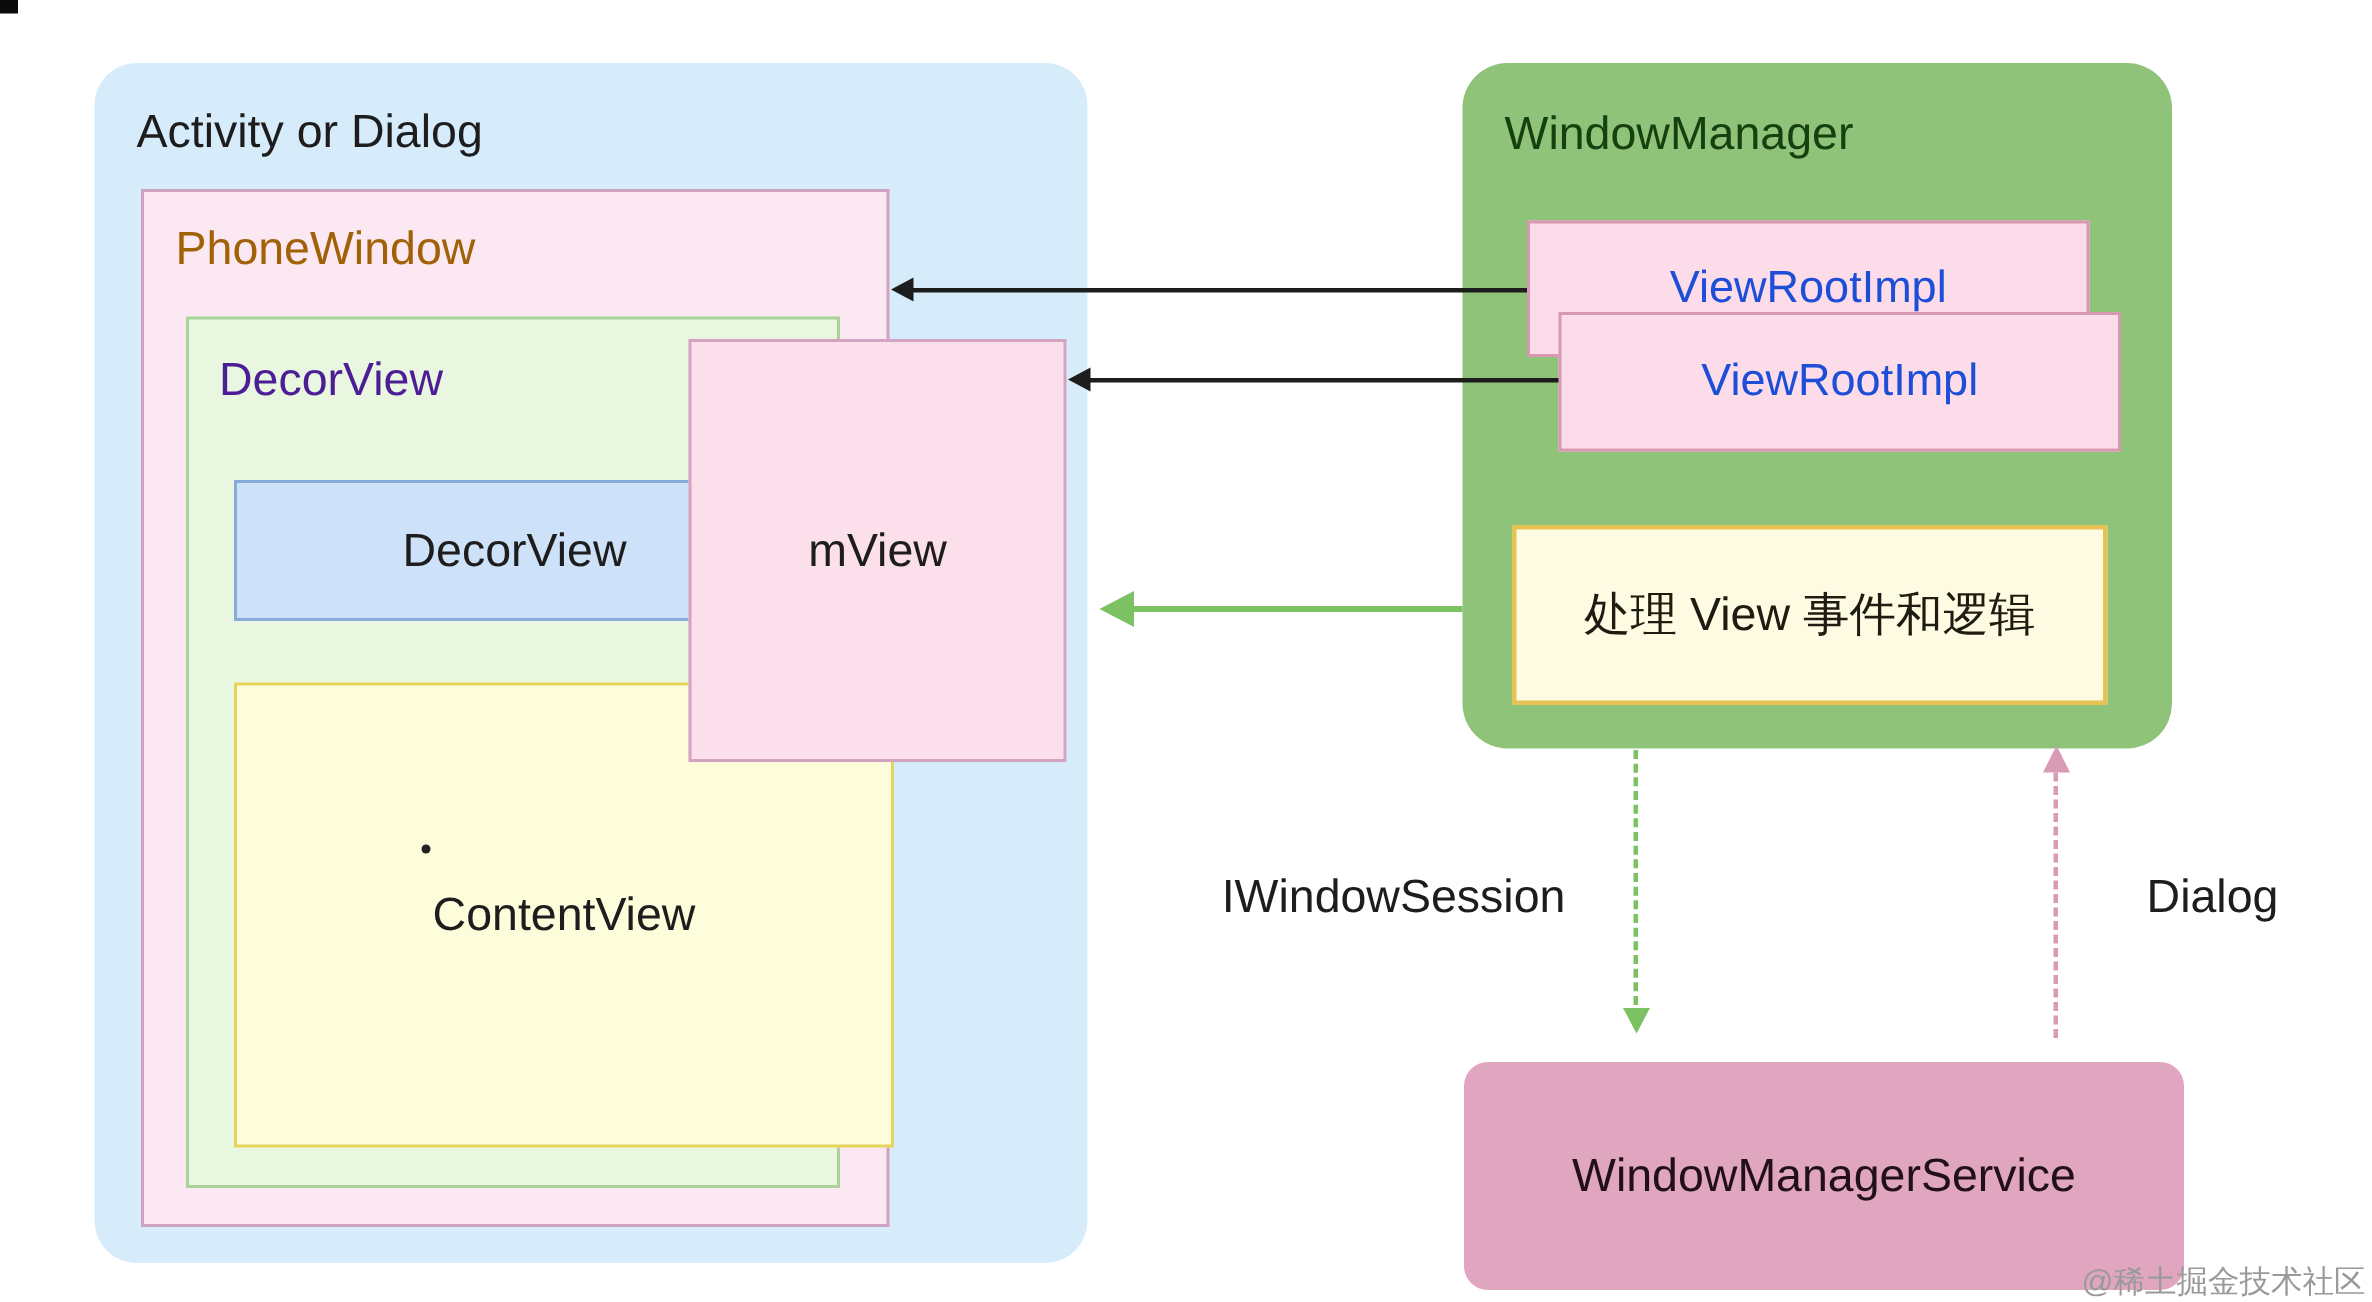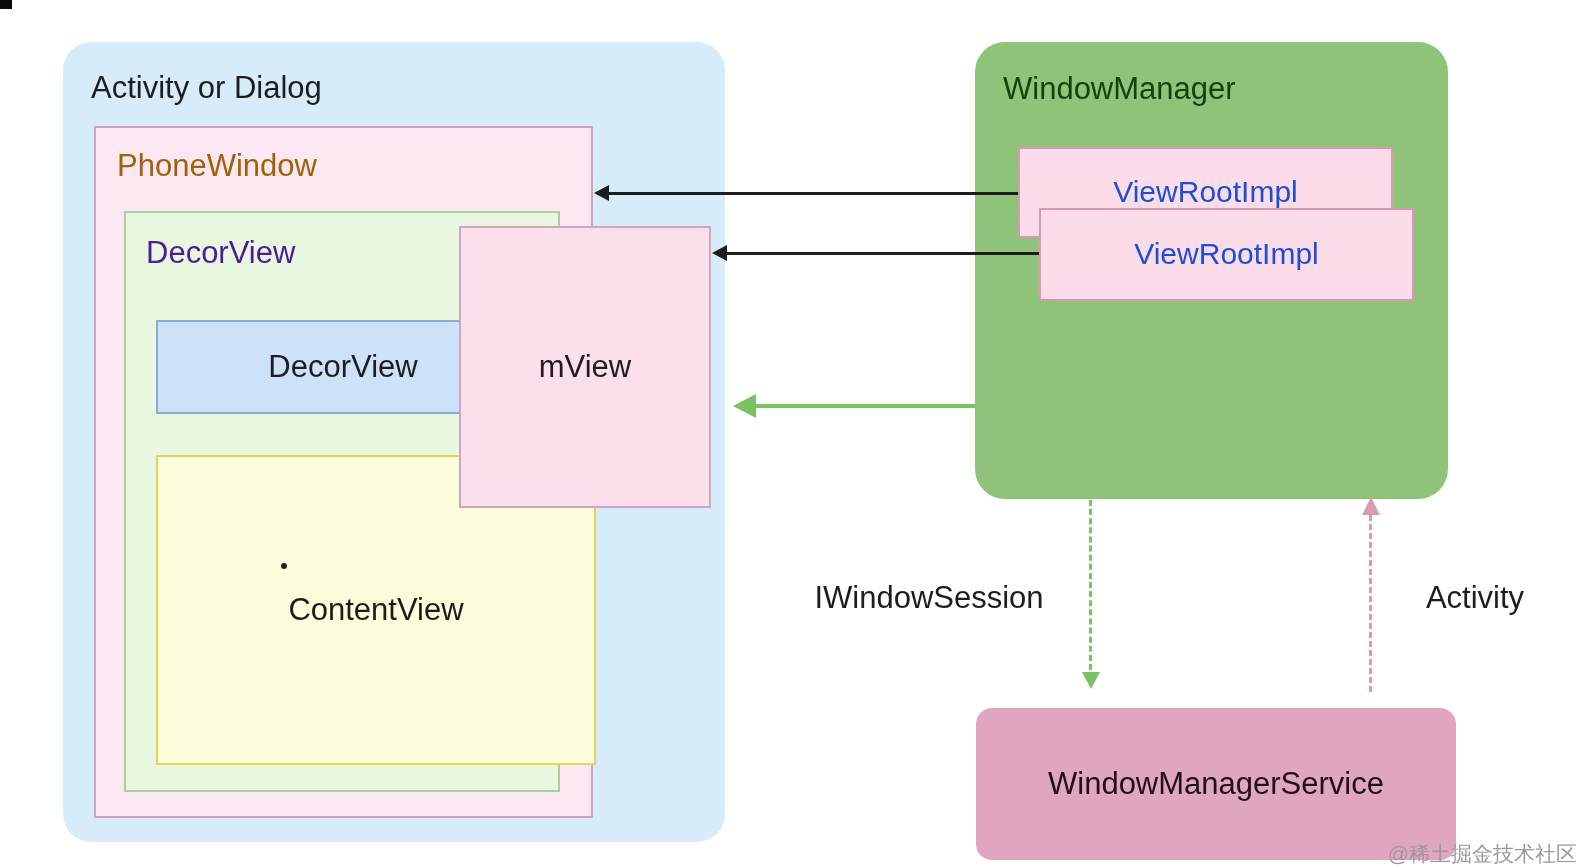--- a/index.html
+++ b/index.html
@@ -181,20 +181,23 @@
   <div class="abs wm-box"></div>
   <div class="abs label wm-title">WindowManager</div>
 
   <div class="abs vri-back center-label">
     <span class="label vri-label">ViewRootImpl</span>
   </div>
   <div class="abs vri-front center-label">
     <span class="label vri-label">ViewRootImpl</span>
   </div>
 
+  <div class="abs note-box center-label">
+    <span class="label note-label">处理 View 事件和逻辑</span>
+  </div>
 
   <div class="abs service-box center-label">
     <span class="label service-label">WindowManagerService</span>
   </div>
 
   <div class="abs hline" style="left:608px; top:192px; width:410px;"></div>
   <div class="abs head-left" style="left:594px; top:185px;"></div>
 
   <div class="abs hline" style="left:726px; top:252px; width:313px;"></div>
   <div class="abs head-left" style="left:712px; top:245px;"></div>
@@ -202,17 +205,17 @@
   <div class="abs green-line" style="left:754px; top:404px; width:221px;"></div>
   <div class="abs green-head-left" style="left:733px; top:394px;"></div>
 
   <div class="abs vdash-green" style="left:1089px; top:500px; height:170px;"></div>
   <div class="abs green-head-down" style="left:1082px; top:672px;"></div>
 
   <div class="abs vdash-pink" style="left:1369px; top:515px; height:177px;"></div>
   <div class="abs pink-head-up" style="left:1362px; top:497px;"></div>
 
   <div class="abs label edge-label iws-label">IWindowSession</div>
-  <div class="abs label edge-label iw-label">Activity</div>
+  <div class="abs label edge-label iw-label">Dialog</div>
 
   <div class="abs watermark">@稀土掘金技术社区</div>
 
 </div>
 
 </body></html>

